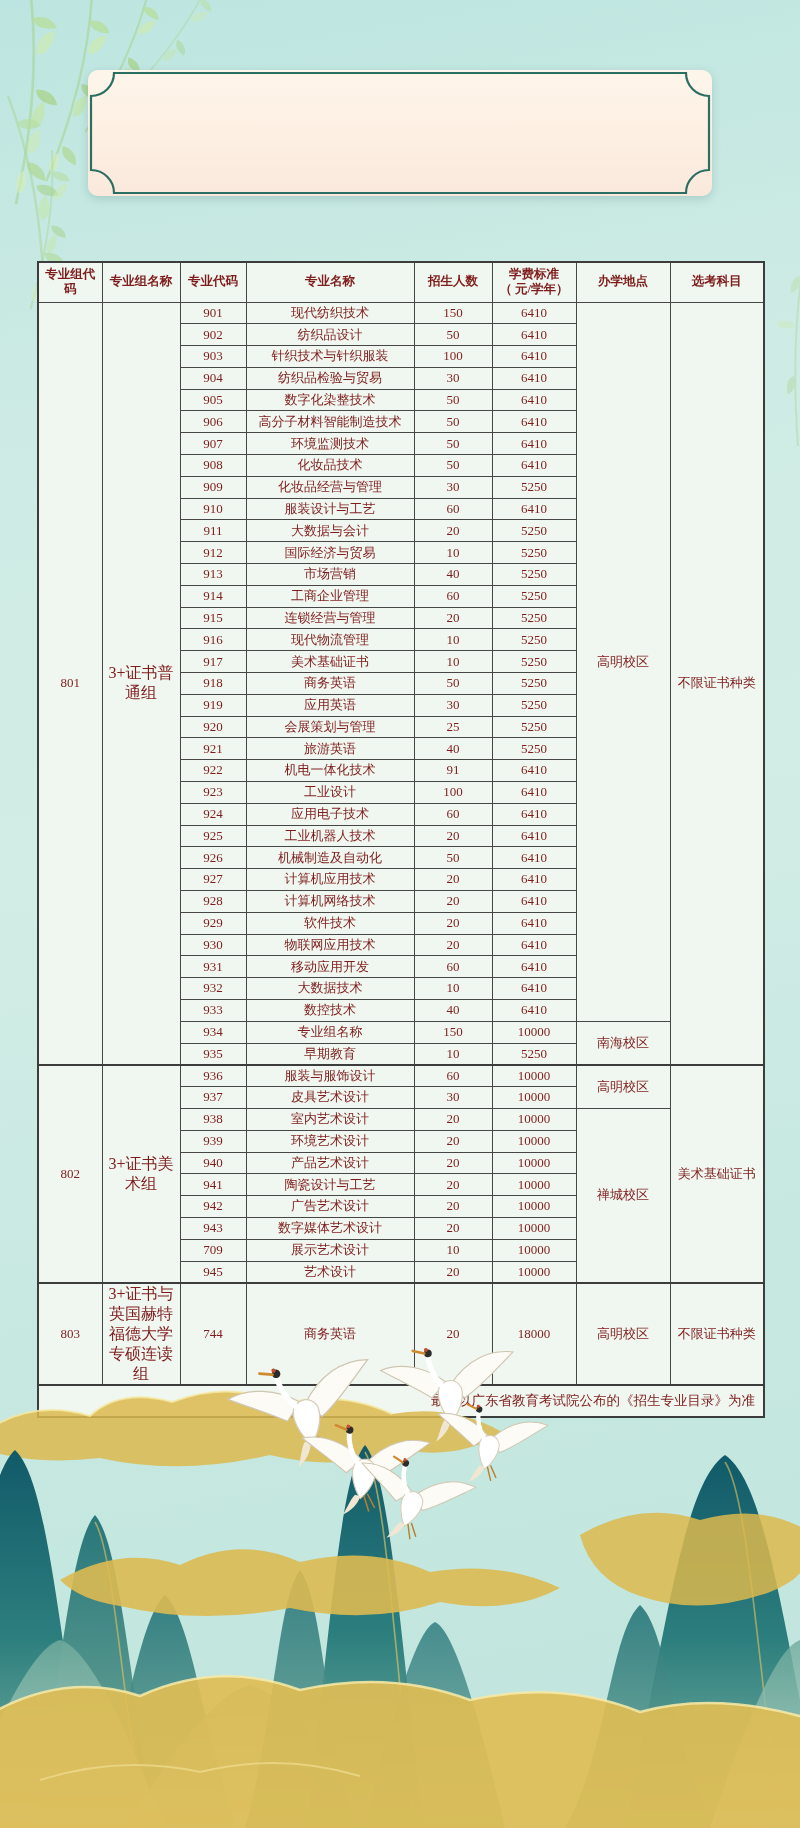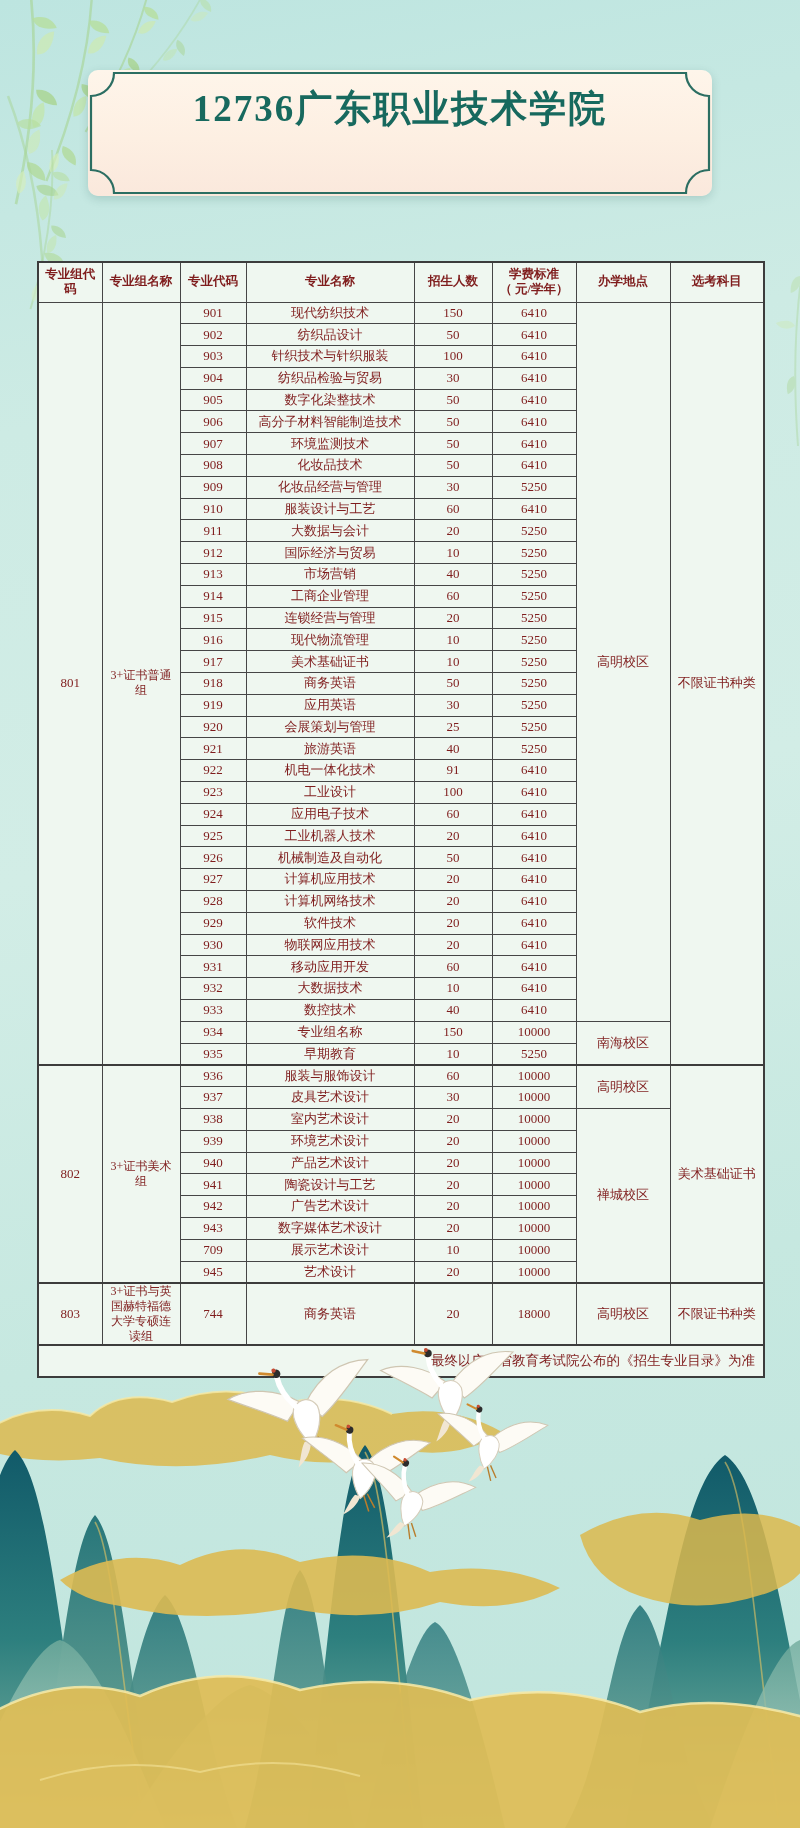--- a/index.html
+++ b/index.html
@@ -36,21 +36,21 @@
   }
   table.plan th,table.plan td{
     border:1px solid #464646;text-align:center;vertical-align:middle;
     padding:0 2px;overflow:hidden;
   }
   table.plan thead tr{height:40px;}
   table.plan th{font-weight:bold;font-size:12.5px;line-height:1.25;white-space:pre-line;}
   table.plan tbody tr{height:21.8px;line-height:1.1;}
   table.plan tbody tr.tall-row{height:58px;}
   table.plan tbody tr.group-start td{border-top:2px solid #3c3c3c;}
-  table.plan td.group-name{font-size:12px;line-height:1.25;padding:0 3px;}
+  table.plan td.group-name{font-size:16px;line-height:1.25;padding:0 3px;}
   table.plan tfoot td{
     height:30px;border-top:2px solid #3c3c3c;text-align:right;
     padding-right:8px;font-size:13.5px;
   }
   
   .scene{position:absolute;left:0;bottom:0;pointer-events:none;}
 </style>
 </head>
 <body>
 
@@ -81,21 +81,20 @@
     <use href="#lf" transform="translate(52,40) rotate(140)" fill="#b7de9e"></use>
     <use href="#lf" transform="translate(47,90) rotate(-150)" fill="#cdeab0"></use>
     <use href="#lf" transform="translate(46,140) rotate(130)" fill="#a9d590"></use>
   </svg>
 
   <div class="plaque">
     <svg class="frame" width="624" height="126" viewBox="0 0 624 126">
       <path d="M 26,3 H 598 A 23,23 0 0 0 621,26 V 100 A 23,23 0 0 0 598,123 H 26 A 23,23 0 0 0 3,100 V 26 A 23,23 0 0 0 26,3 Z" fill="none" stroke="#2b6e62" stroke-width="2.2"></path>
     </svg>
     <div class="plaque-title">
-      <div>12736广东职业技术学院</div>
     </div>
   </div>
 
   <table class="plan">
     <colgroup>
       <col style="width:64px">
         <col style="width:78px">
         <col style="width:66px">
         <col style="width:168px">
       <col style="width:78px">

